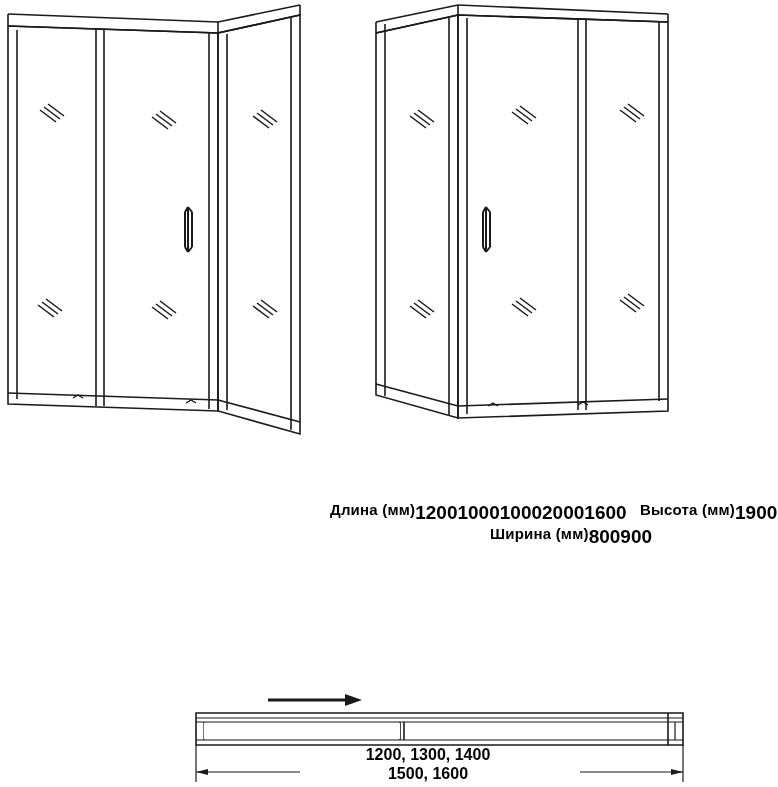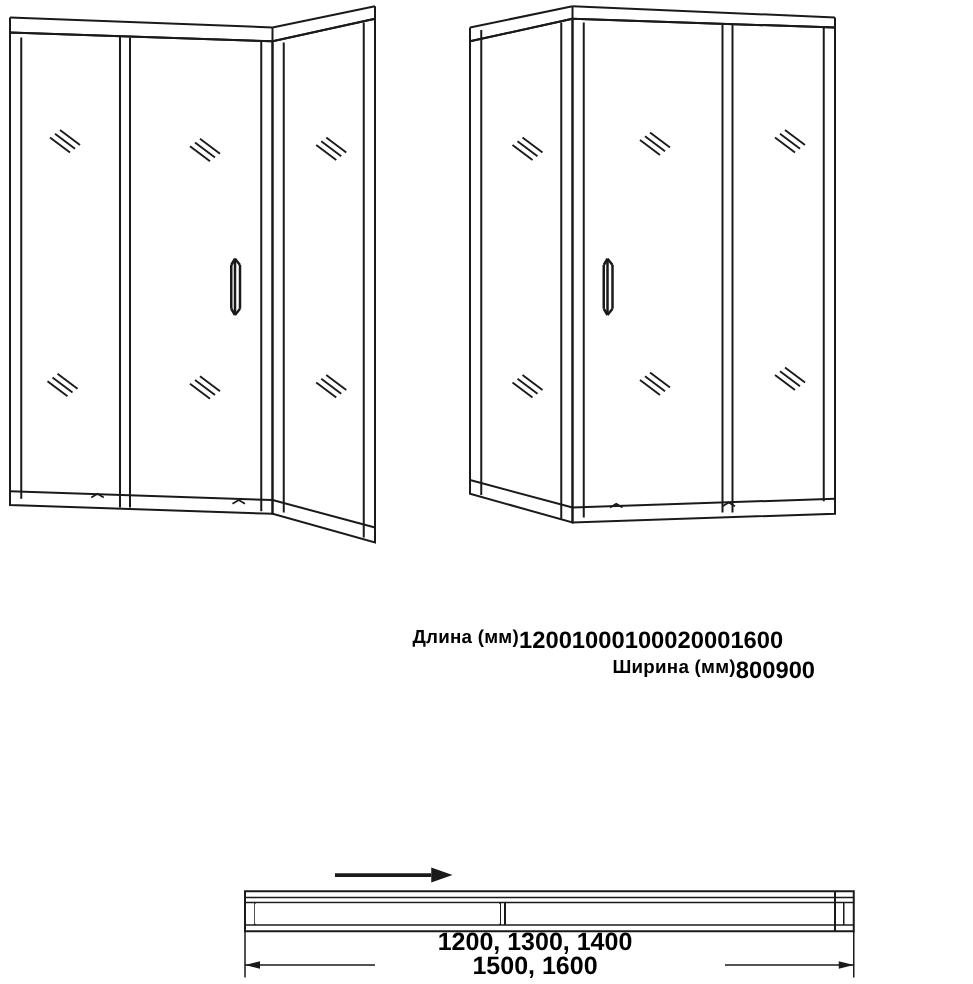--- a/index.html
+++ b/index.html
@@ -50,21 +50,21 @@
     font-size: 19px;
     font-weight: bold;
     line-height: 25px;
   }
   .bottom-caption {
     position: absolute;
     left: 258px;
     top: 745px;
     width: 340px;
     text-align: center;
-    font-size: 20px;
+    font-size: 16px;
     font-weight: bold;
     line-height: 19px;
   }
 </style>
 </head>
 <body>
 
 <svg class="canvas" viewBox="0 0 778 787" xmlns="http://www.w3.org/2000/svg">
   <rect x="0" y="0" width="778" height="787" fill="#ffffff"></rect>
 
@@ -232,19 +232,23 @@
     <div class="spec-val">2000</div>
     <div class="spec-val">1600</div>
   </div>
 
   <div class="spec-col c1">
     <div class="spec-head">Ширина (мм)</div>
     <div class="spec-val">800</div>
     <div class="spec-val">900</div>
   </div>
 
+  <div class="spec-col c2">
+    <div class="spec-head">Высота (мм)</div>
+    <div class="spec-val">1900</div>
+  </div>
 
 </div>
 
 <div class="bottom-caption">
   <div>1200, 1300, 1400</div>
   <div>1500, 1600</div>
 </div>
 
 </body></html>

